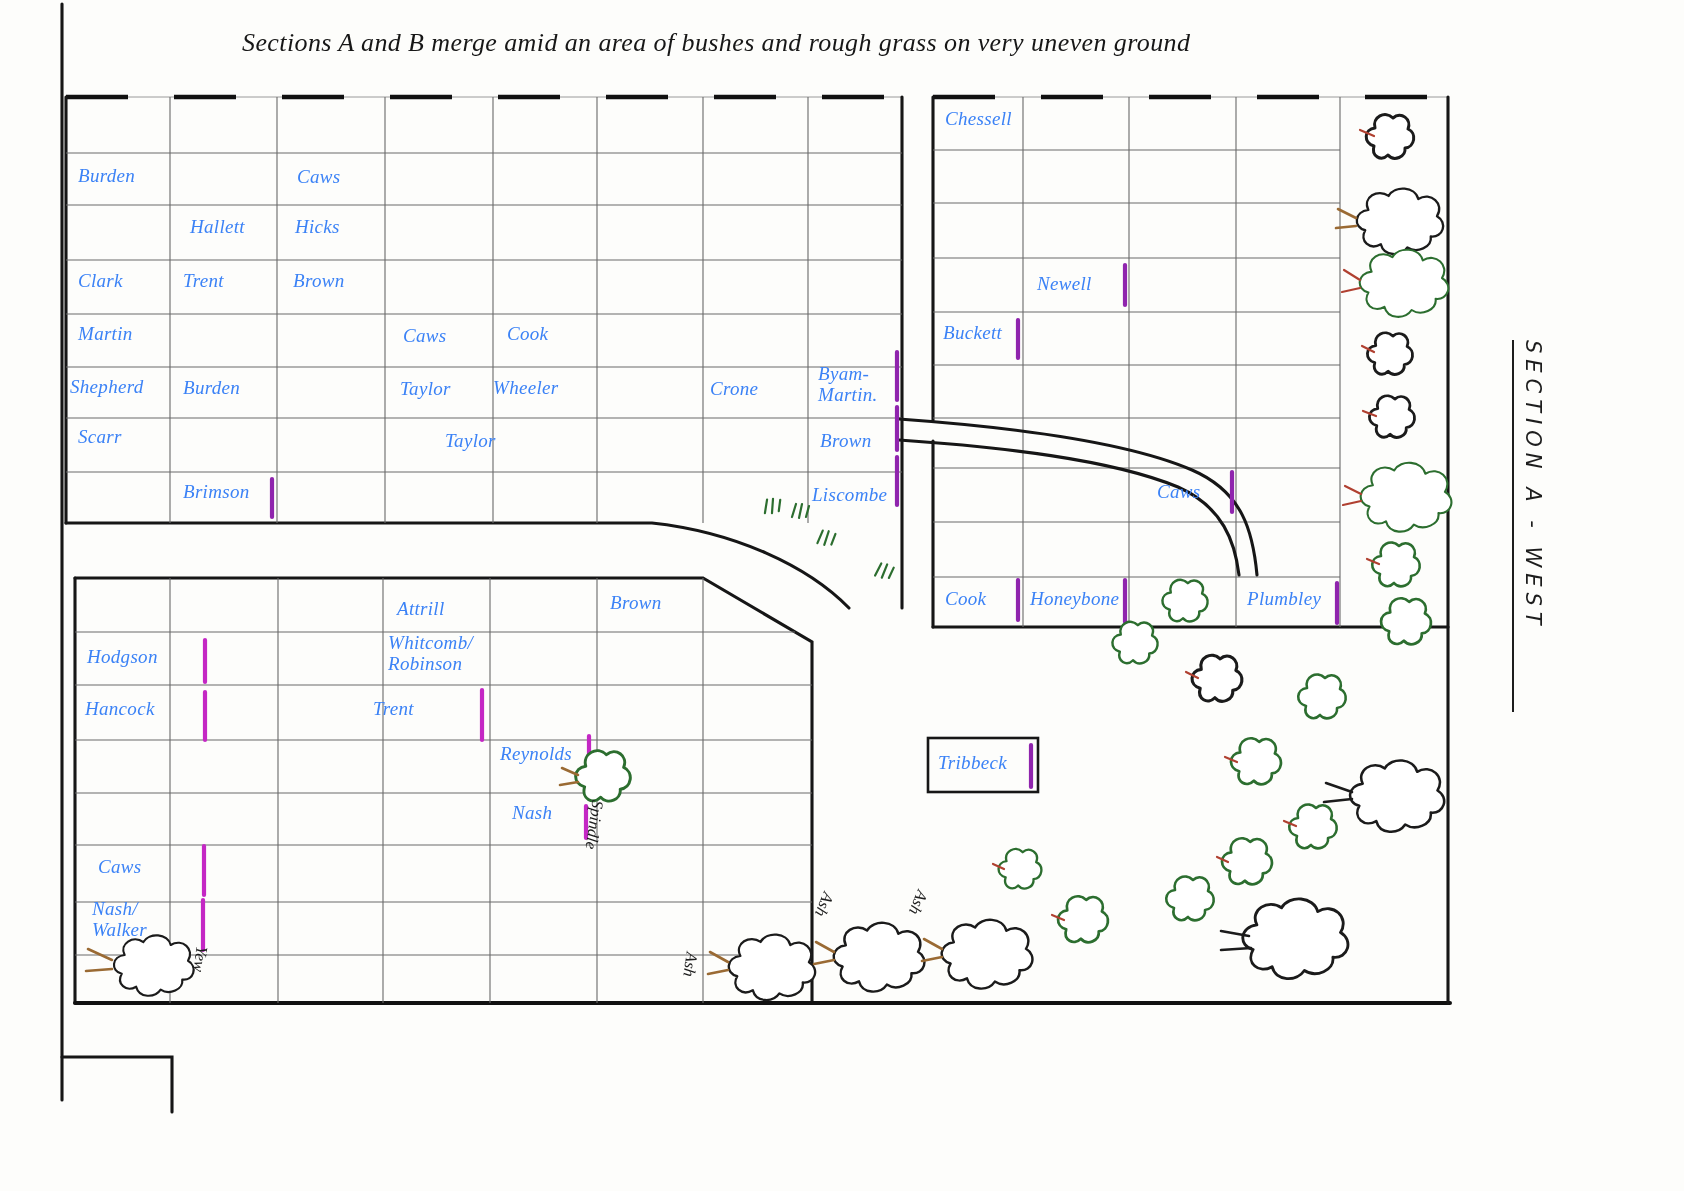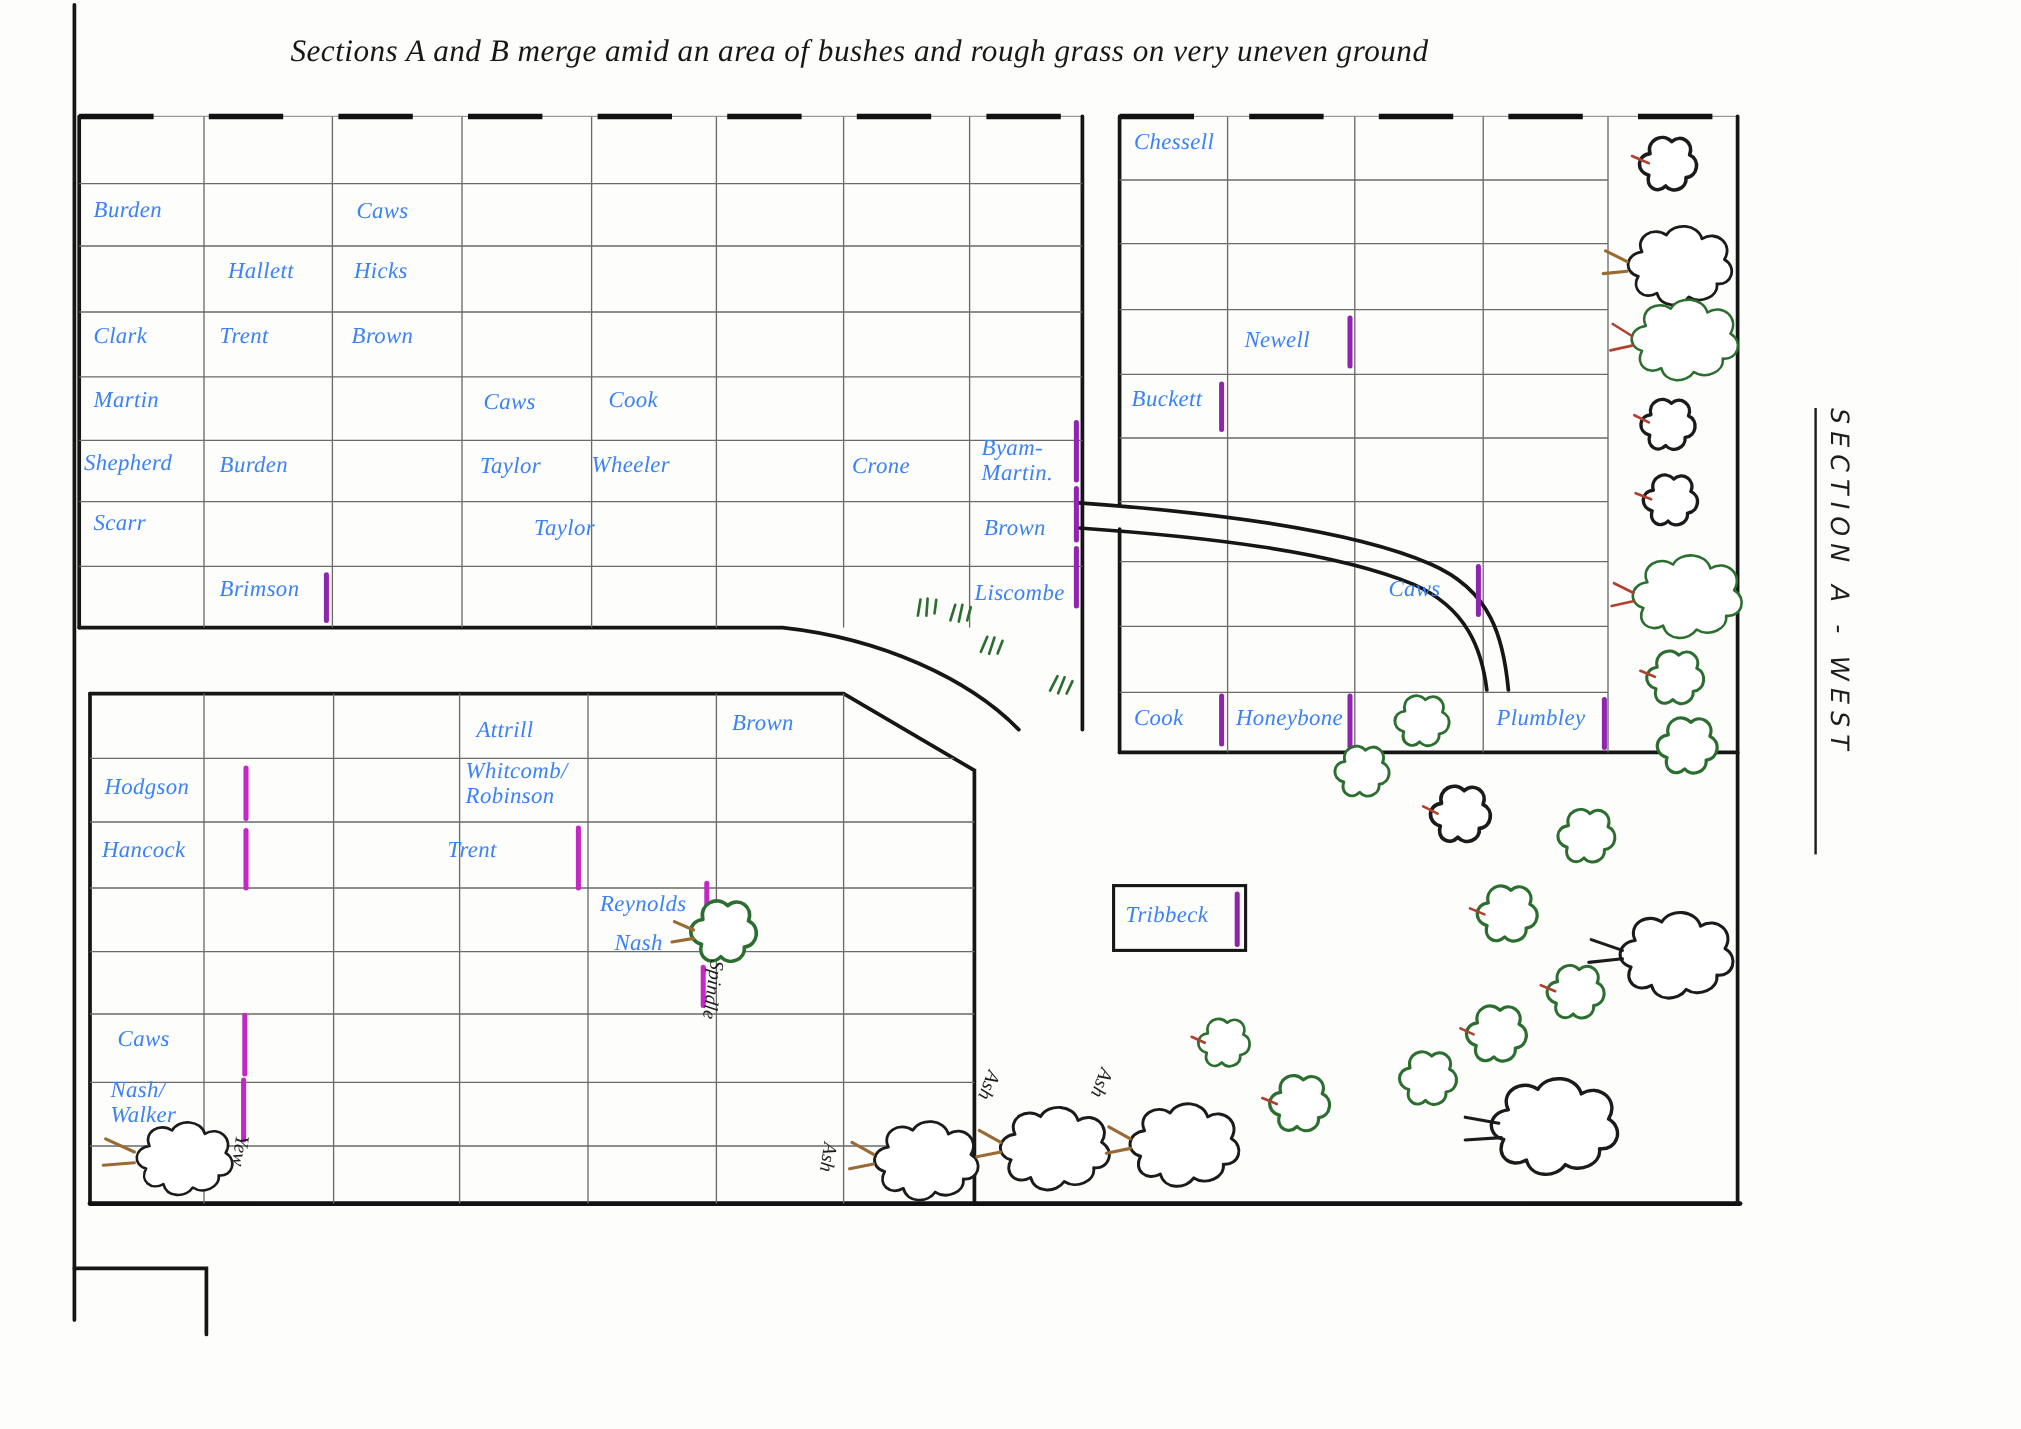--- a/index.html
+++ b/index.html
@@ -215,21 +215,21 @@
   <div class="lbl" style="left:1247px;top:588px">Plumbley</div>
 
   <div class="lbl" style="left:397px;top:598px">Attrill</div>
   <div class="lbl" style="left:610px;top:592px">Brown</div>
   <div class="lbl" style="left:87px;top:646px">Hodgson</div>
   <div class="lbl" style="left:388px;top:632px">Whitcomb/
 Robinson</div>
   <div class="lbl" style="left:85px;top:698px">Hancock</div>
   <div class="lbl" style="left:373px;top:698px">Trent</div>
   <div class="lbl" style="left:500px;top:743px">Reynolds</div>
-  <div class="lbl" style="left:512px;top:776px">Nash</div>
+  <div class="lbl" style="left:512px;top:802px">Nash</div>
   <div class="lbl" style="left:98px;top:856px">Caws</div>
   <div class="lbl" style="left:92px;top:898px">Nash/
 Walker</div>
 
   <div class="lbl" style="left:938px;top:752px">Tribbeck</div>
 
   <div class="vlbl tilt" style="left:192px;top:946px">Yew</div>
   <div class="vlbl tilt" style="left:586px;top:800px">Spindle</div>
   <div class="vlbl tilt" style="left:682px;top:952px">Ash</div>
   <div class="vlbl diag" style="left:816px;top:892px">Ash</div>

